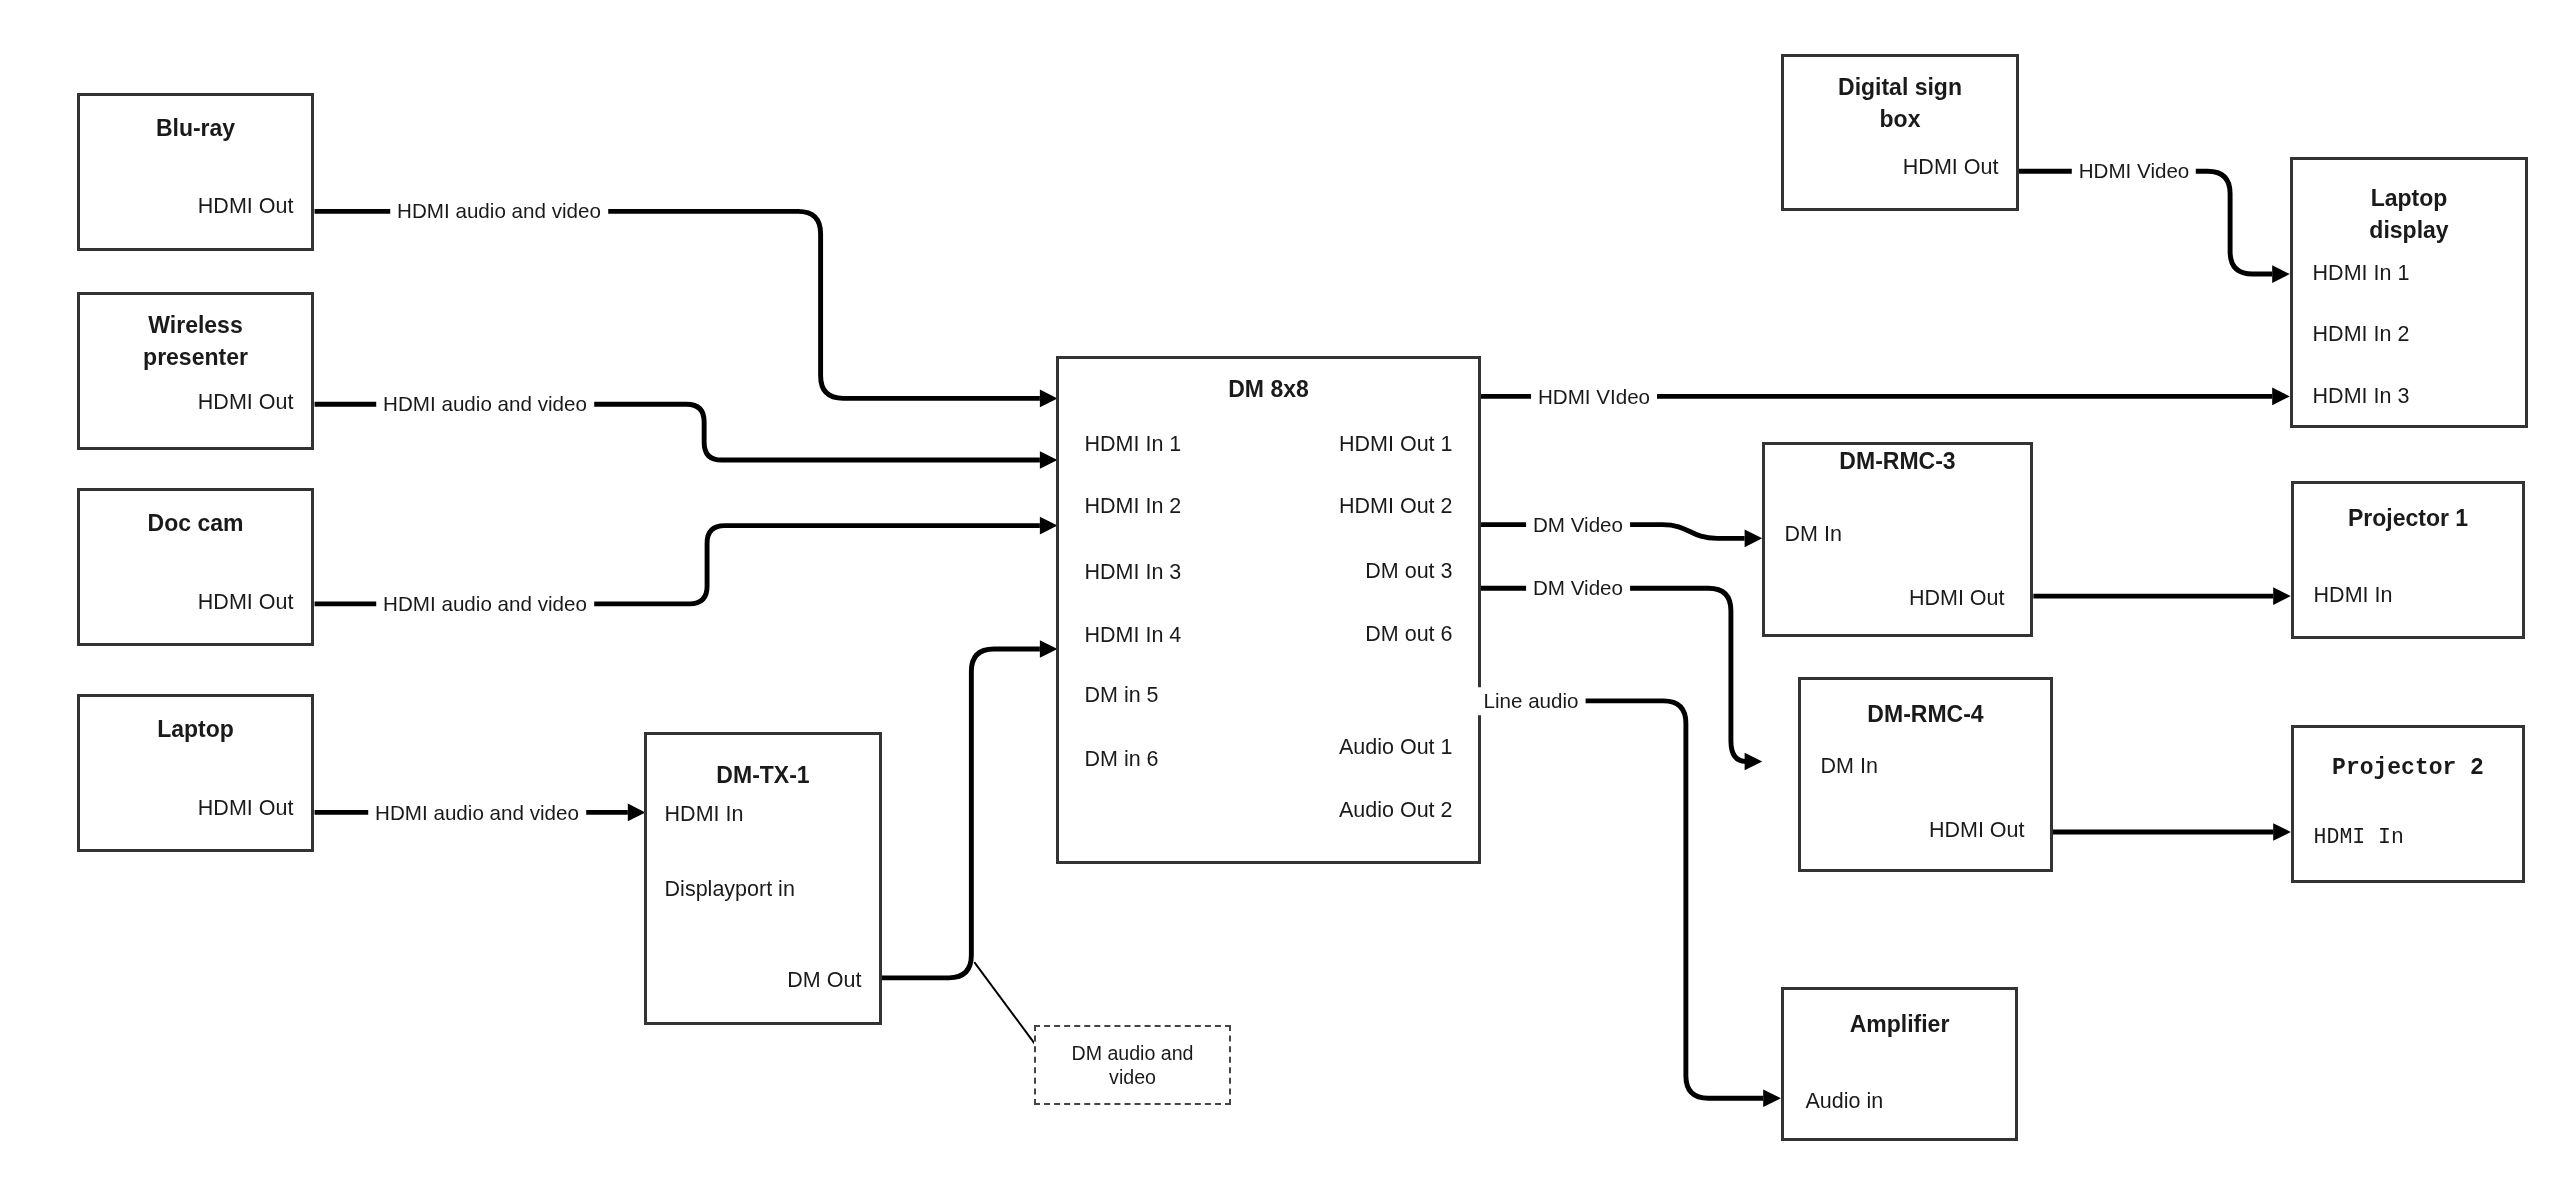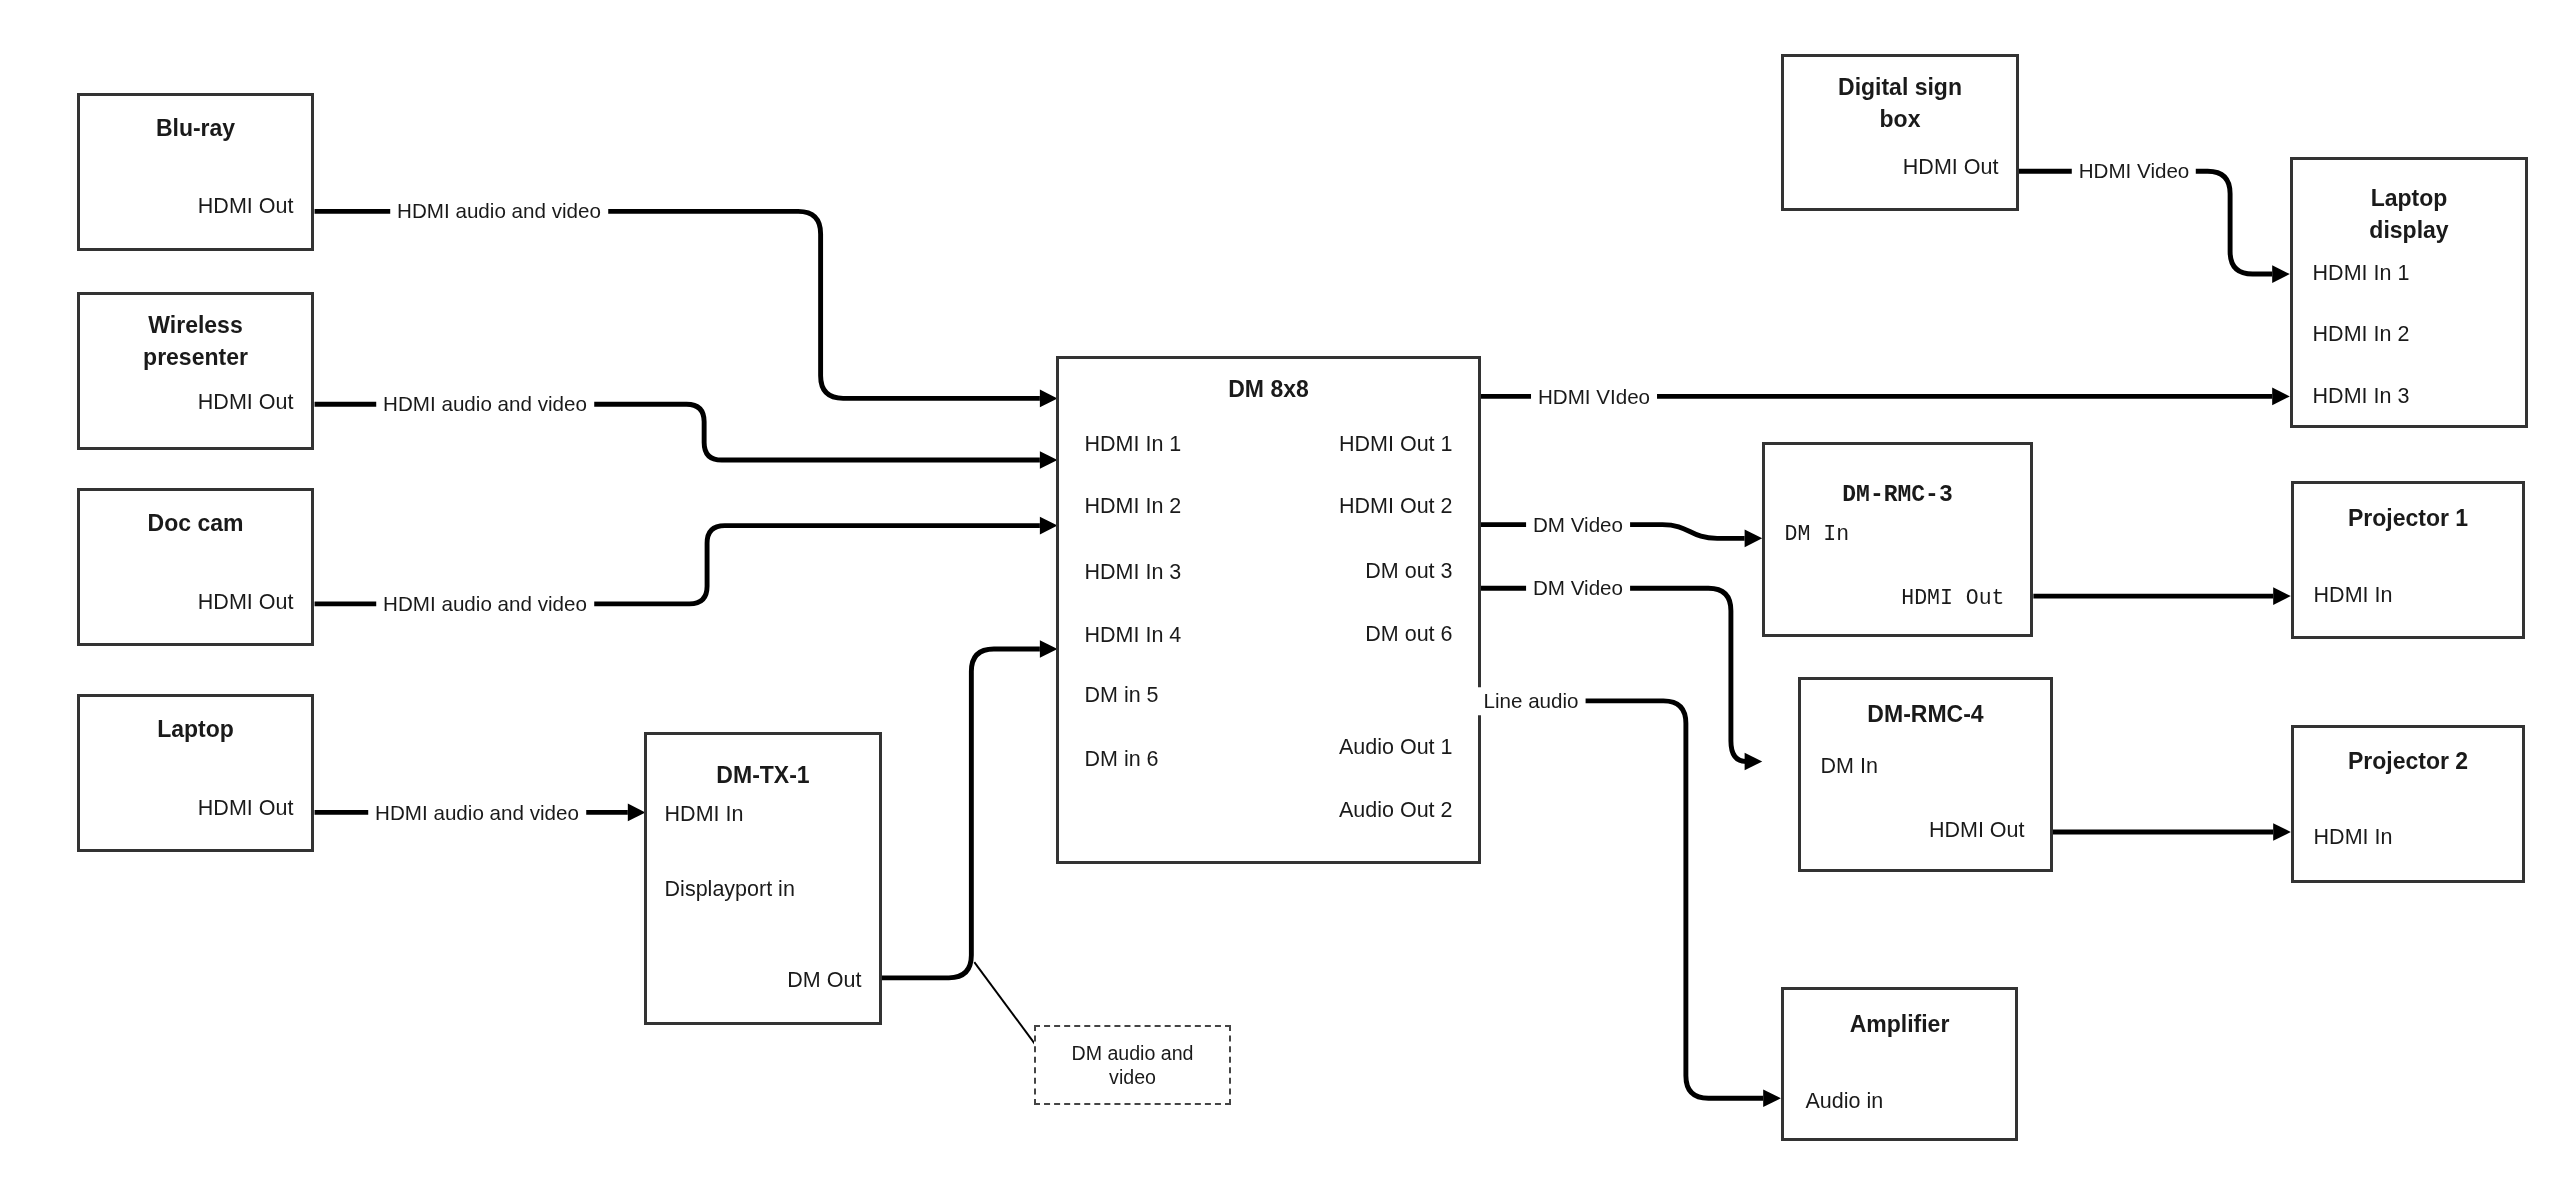--- a/index.html
+++ b/index.html
@@ -157,38 +157,38 @@
     <span class="port pr" style="top:98px;">HDMI Out</span>
   </div>
 
   <div class="node" style="left:2290px;top:157px;width:238px;height:271px;padding-top:21.5px;">
     <div class="node-title tw-130">Laptop display</div>
     <span class="port pl" style="top:101px;left:19.6px;">HDMI In 1</span>
     <span class="port pl" style="top:162px;left:19.6px;">HDMI In 2</span>
     <span class="port pl" style="top:224px;left:19.6px;">HDMI In 3</span>
   </div>
 
-  <div class="node" style="left:1762px;top:442px;width:271px;height:195px;padding-top:34px;font-family:Liberation Mono, monospace;">
+  <div class="node" style="left:1762px;top:442px;width:271px;height:195px;padding-top:0;">
     <div class="node-title">DM-RMC-3</div>
     <span class="port pl" style="top:77px;left:19.6px;">DM In</span>
     <span class="port pr" style="top:141px;right:25.5px;">HDMI Out</span>
   </div>
 
   <div class="node" style="left:2291px;top:481px;width:234px;height:158px;padding-top:17.6px;">
     <div class="node-title">Projector 1</div>
     <span class="port pl" style="top:99px;left:19.6px;">HDMI In</span>
   </div>
 
   <div class="node" style="left:1798px;top:677px;width:255px;height:195px;padding-top:17.6px;">
     <div class="node-title">DM-RMC-4</div>
     <span class="port pl" style="top:74px;left:19.6px;">DM In</span>
     <span class="port pr" style="top:138px;right:25.5px;">HDMI Out</span>
   </div>
 
-  <div class="node" style="left:2291px;top:725px;width:234px;height:158px;padding-top:17px;">
+  <div class="node" style="left:2291px;top:725px;width:234px;height:158px;padding-top:24px;font-family:Liberation Mono, monospace;">
     <div class="node-title">Projector 2</div>
     <span class="port pl" style="top:97px;left:19.6px;">HDMI In</span>
   </div>
 
   <div class="node" style="left:1781px;top:987px;width:237px;height:154px;padding-top:17.6px;">
     <div class="node-title">Amplifier</div>
     <span class="port pl" style="top:99px;left:21.5px;">Audio in</span>
   </div>
 
   <span class="wire-label" style="left:499px;top:211px;">HDMI audio and video</span>

